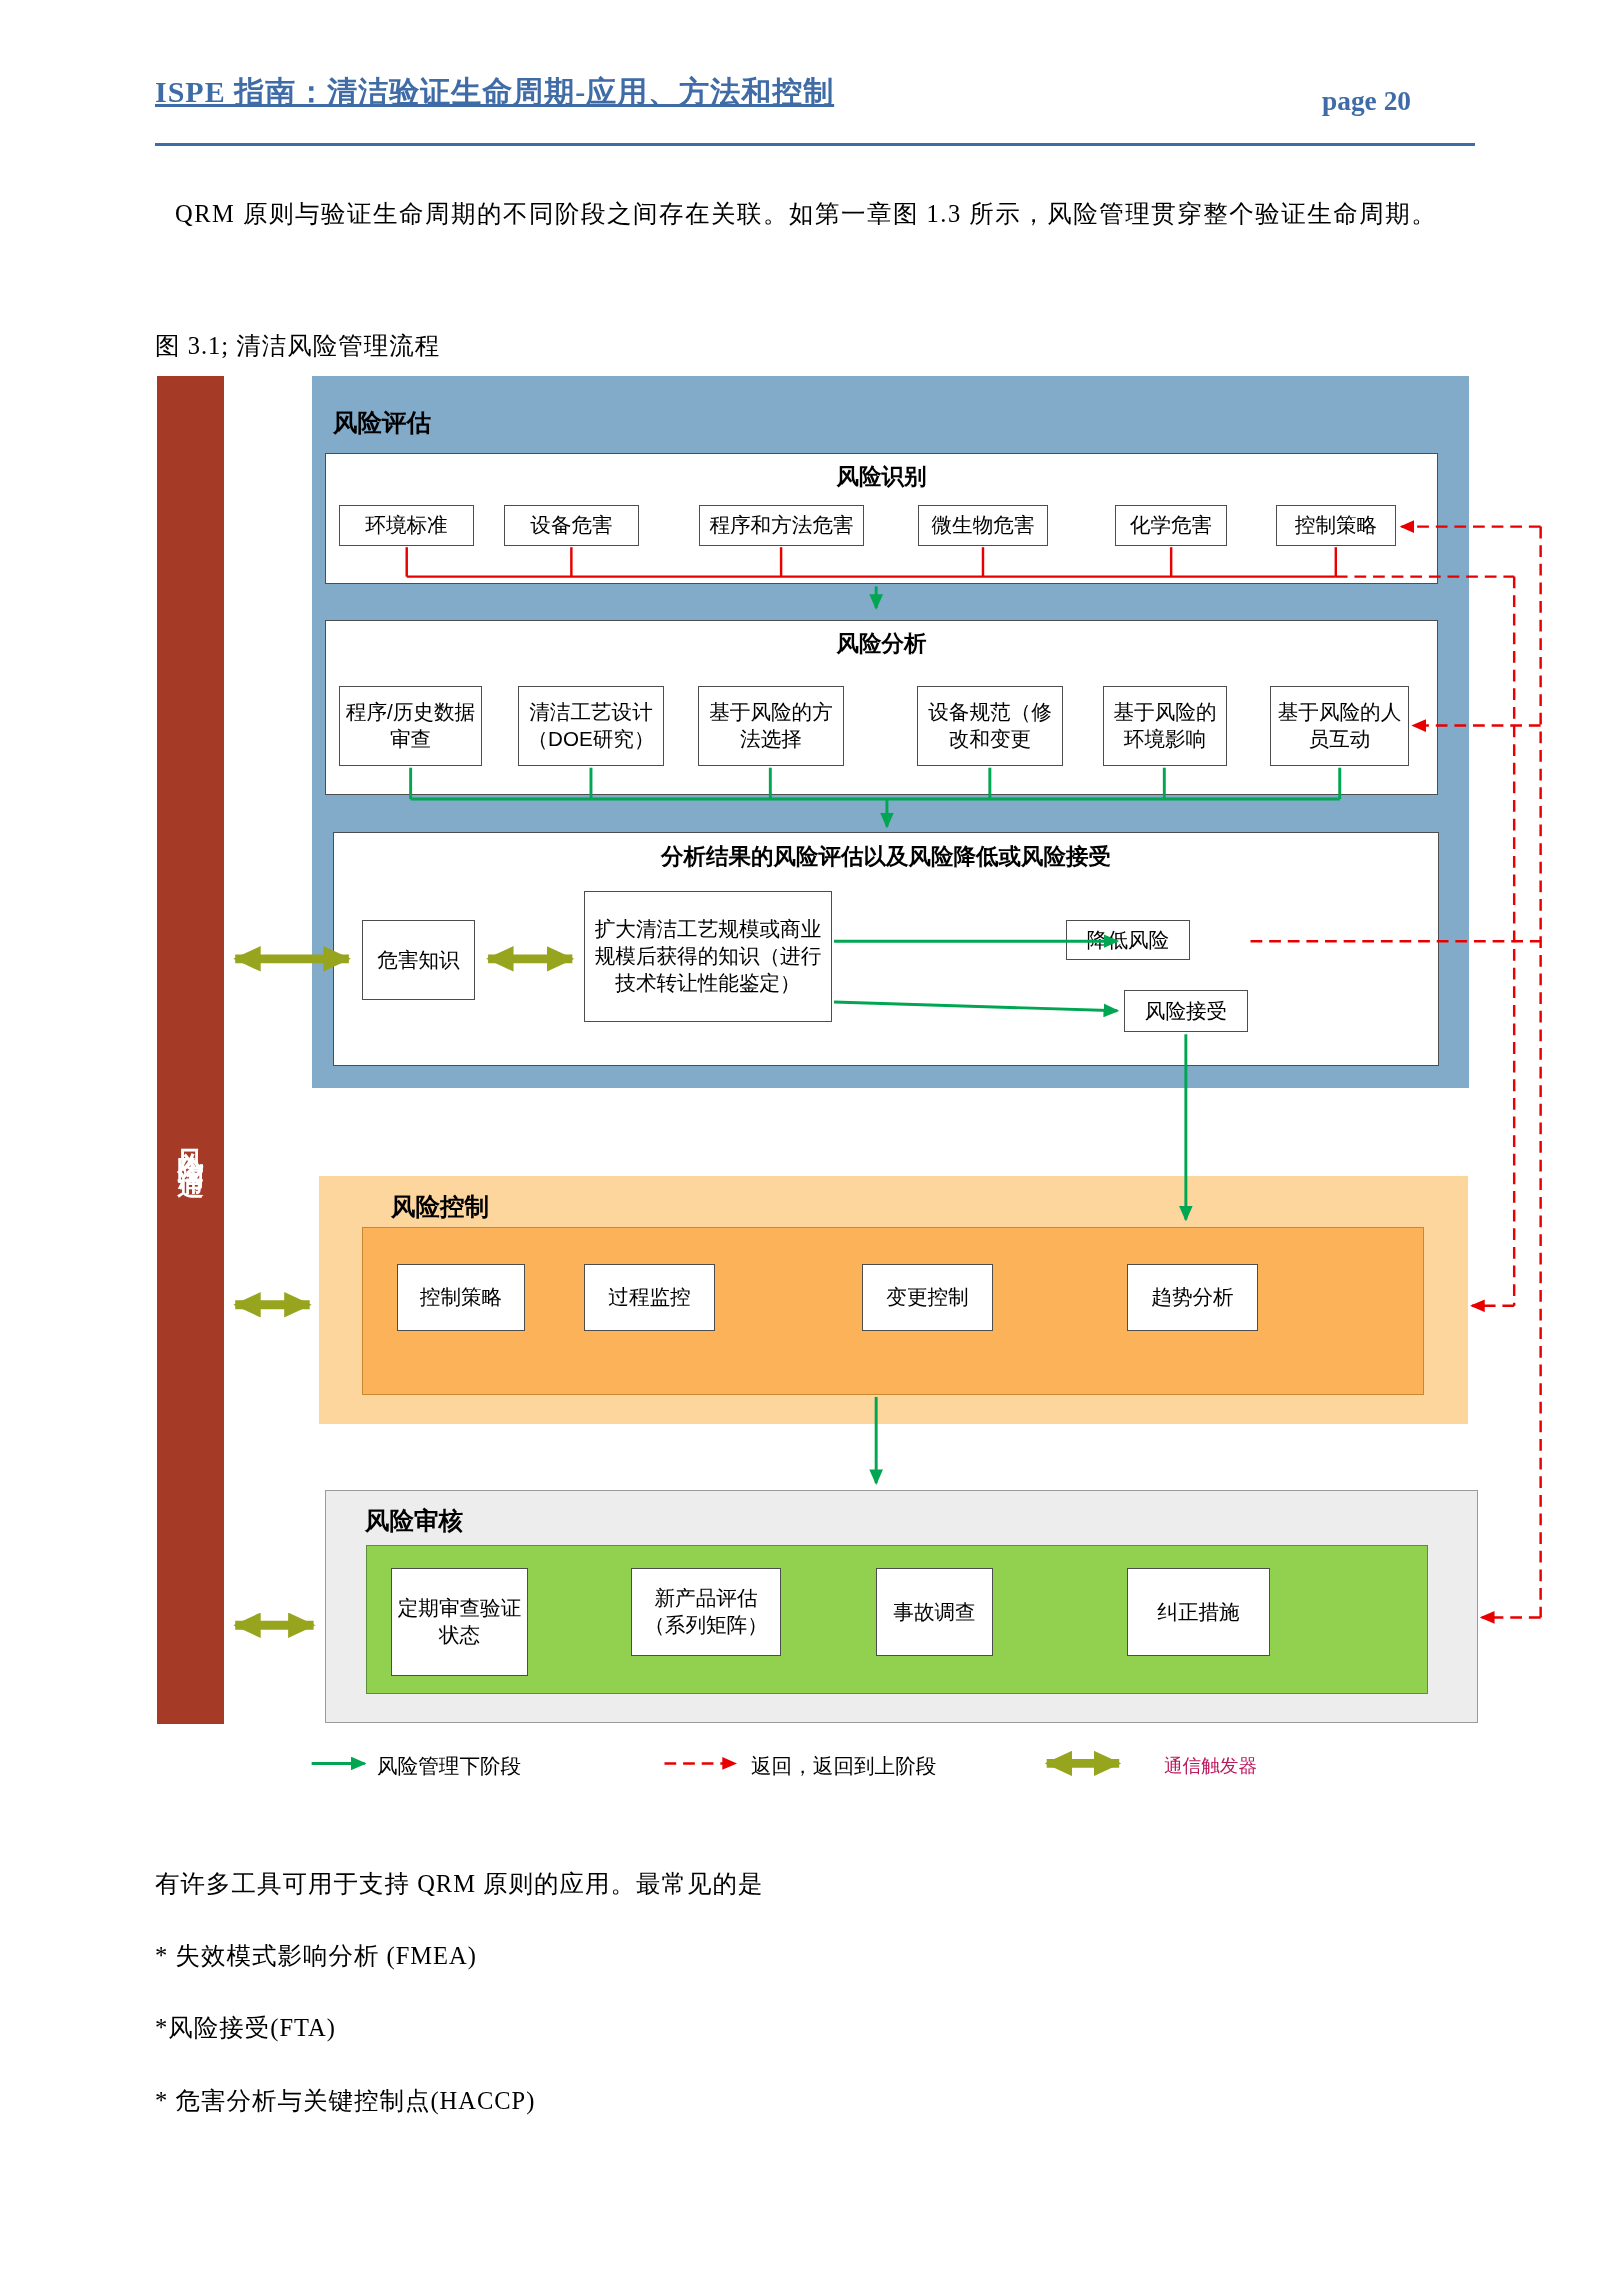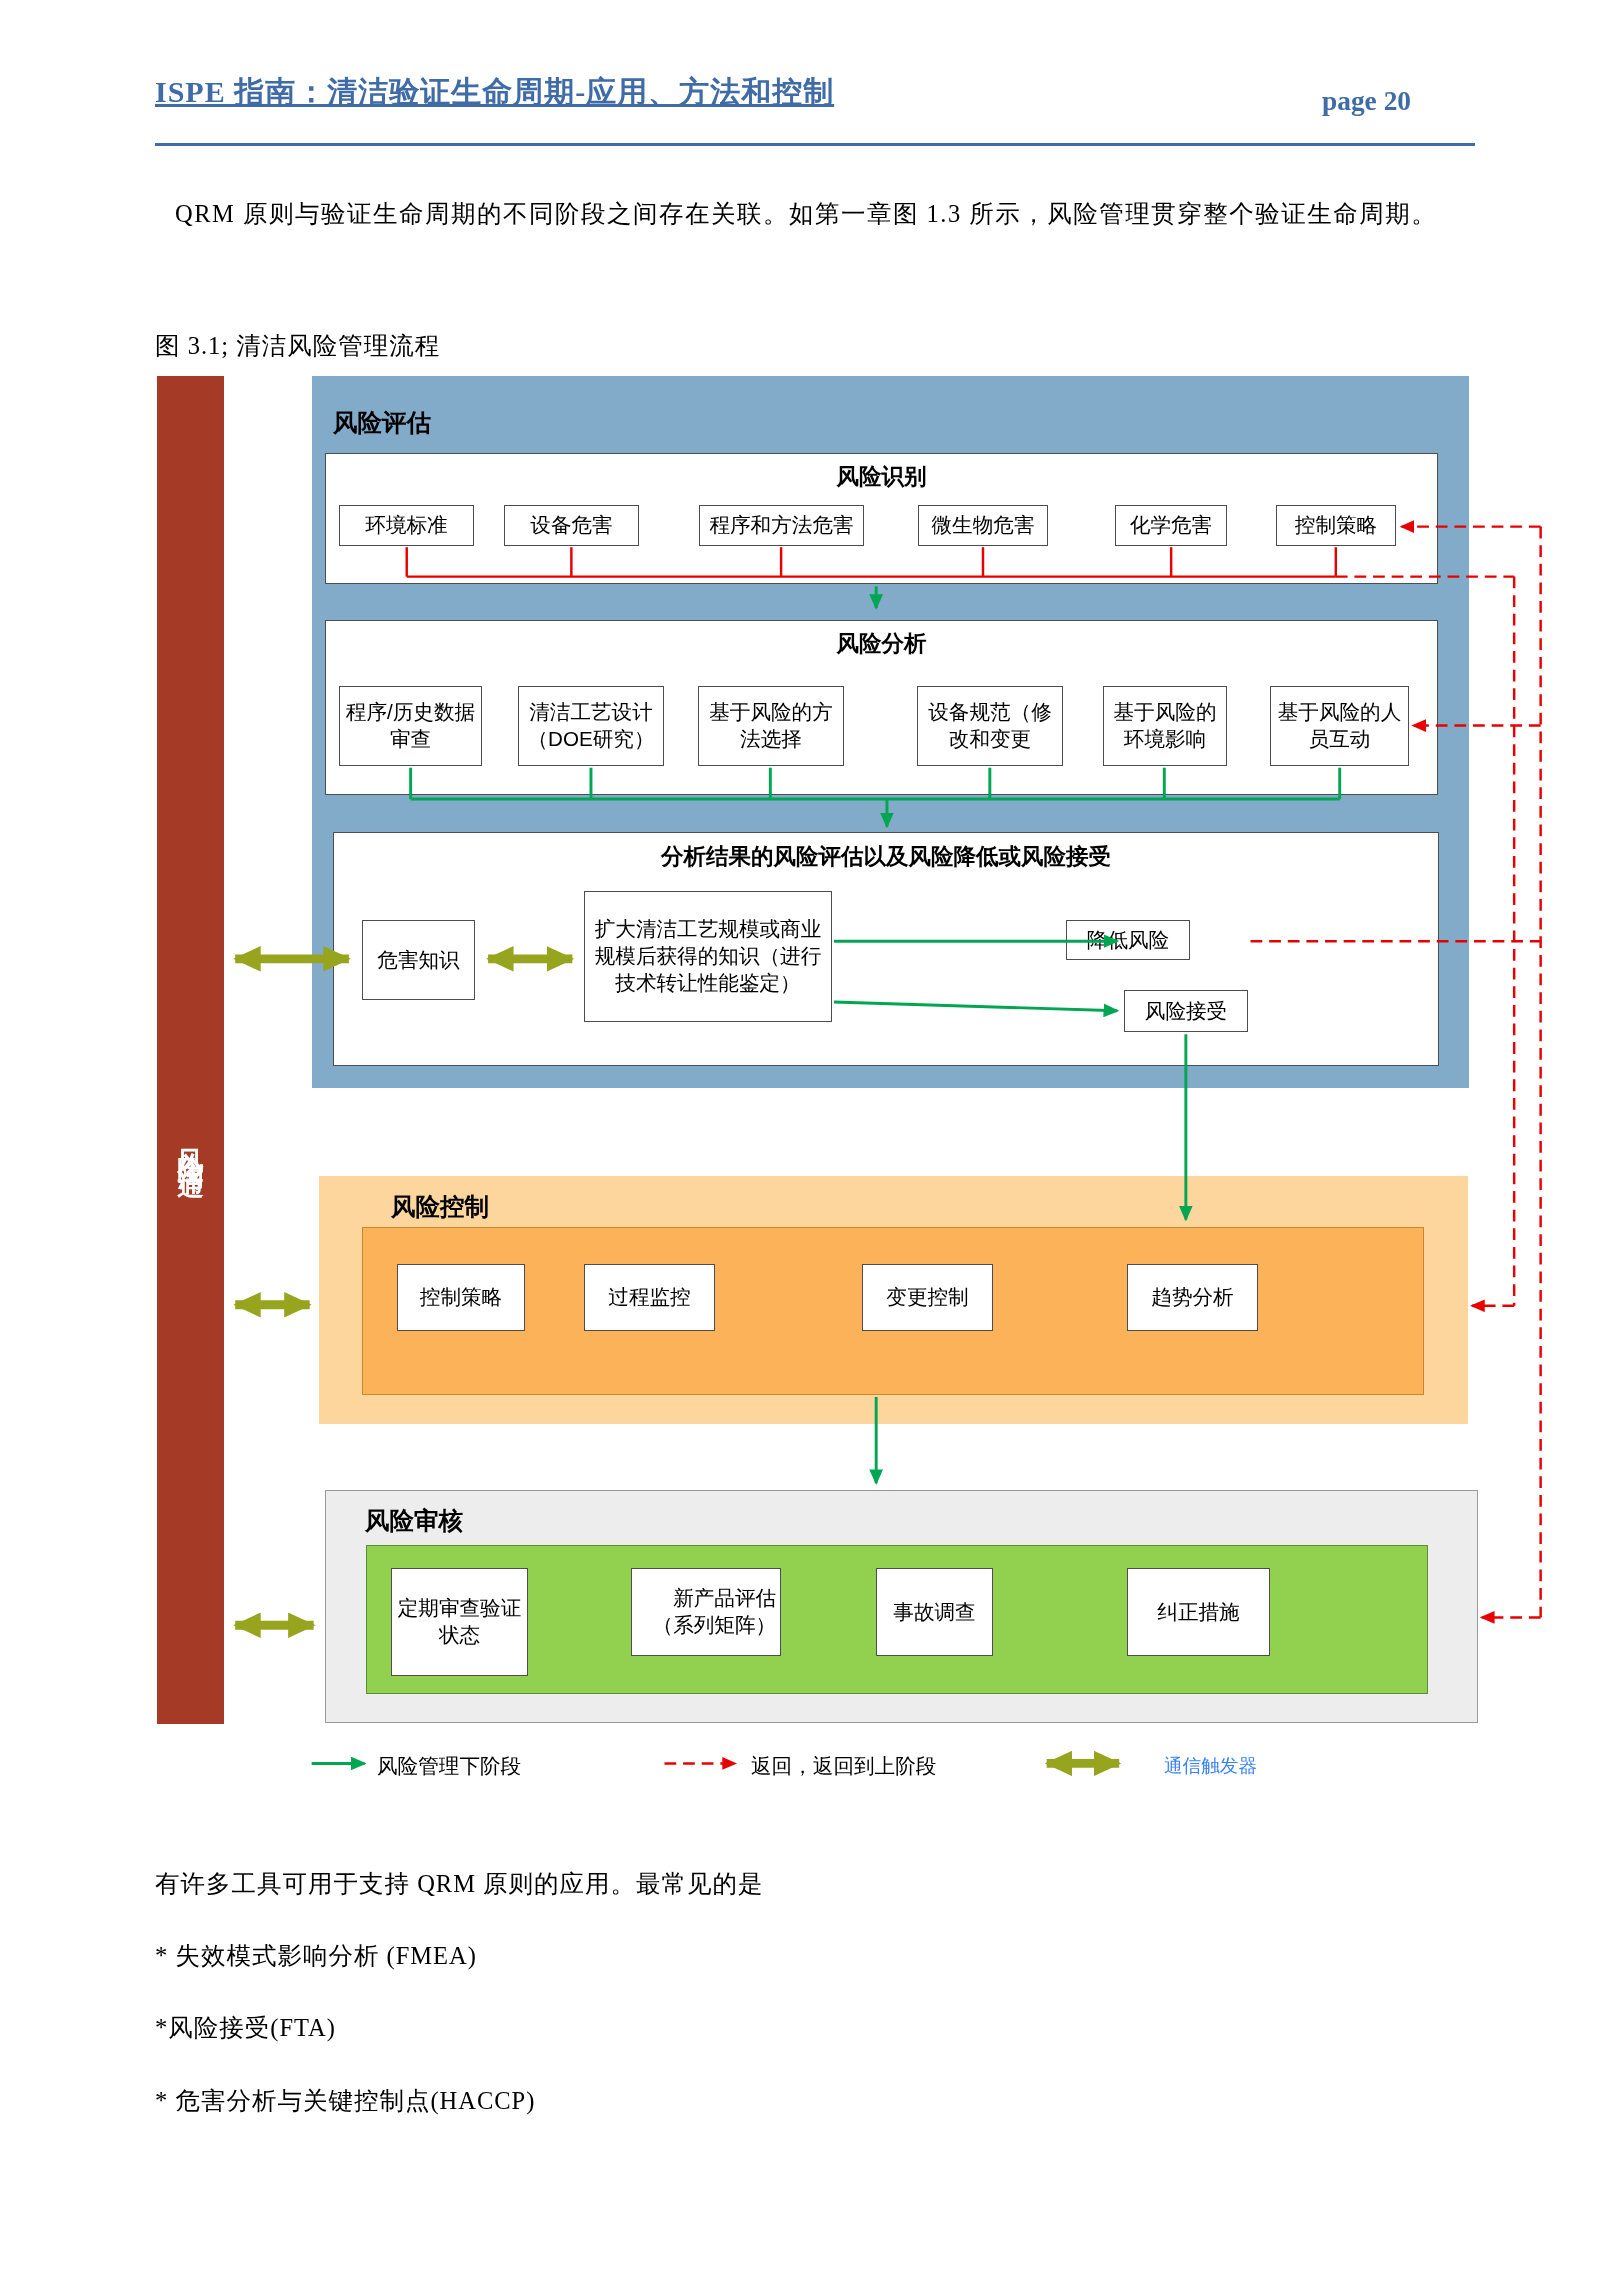--- a/index.html
+++ b/index.html
@@ -73,27 +73,27 @@
   <div class="abs panel" style="left:362px;top:1227px;width:1062px;height:168px;background:#fbb258;border:1px solid #c9882f;"></div>
   <div class="abs wbox" style="left:397px;top:1264px;width:128px;height:67px;">控制策略</div>
   <div class="abs wbox" style="left:584px;top:1264px;width:131px;height:67px;">过程监控</div>
   <div class="abs wbox" style="left:862px;top:1264px;width:131px;height:67px;">变更控制</div>
   <div class="abs wbox" style="left:1127px;top:1264px;width:131px;height:67px;">趋势分析</div>
 
   <div class="abs panel" style="left:325px;top:1490px;width:1153px;height:233px;background:#ededed;border:1px solid #9a9a9a;"></div>
   <div class="abs blk-label" style="left:365px;top:1504px;">风险审核</div>
   <div class="abs panel" style="left:366px;top:1545px;width:1062px;height:149px;background:#92d050;border:1px solid #5b8f3c;"></div>
   <div class="abs wbox" style="left:391px;top:1568px;width:137px;height:108px;">定期审查验证状态</div>
-  <div class="abs wbox" style="left:631px;top:1568px;width:150px;height:88px;text-align:right;">新产品评估（系列矩阵）</div>
+  <div class="abs wbox" style="left:631px;top:1568px;width:150px;height:88px;">新产品评估（系列矩阵）</div>
   <div class="abs wbox" style="left:876px;top:1568px;width:117px;height:88px;">事故调查</div>
   <div class="abs wbox" style="left:1127px;top:1568px;width:143px;height:88px;">纠正措施</div>
 
   <div class="abs legend-text" style="left:377px;top:1752px;">风险管理下阶段</div>
   <div class="abs legend-text" style="left:751px;top:1752px;">返回，返回到上阶段</div>
-  <div class="abs legend-text" style="left:1164px;top:1753px;color:#3b82f6;font-size:18.6px;">通信触发器</div>
+  <div class="abs legend-text" style="left:1164px;top:1753px;color:#be185d;font-size:18.6px;">通信触发器</div>
 
   <div class="abs tools" style="left:155px;top:1867px;">有许多工具可用于支持 QRM 原则的应用。最常见的是</div>
   <div class="abs tools" style="left:155px;top:1939px;">* 失效模式影响分析 (FMEA)</div>
   <div class="abs tools" style="left:155px;top:2011px;">*风险接受(FTA)</div>
   <div class="abs tools" style="left:155px;top:2084px;">* 危害分析与关键控制点(HACCP)</div>
 
   <svg style="position:absolute;left:0;top:0;width:1621px;height:2293px;pointer-events:none;" viewBox="0 0 1654 2339" xmlns="http://www.w3.org/2000/svg">
     <defs>
       <marker id="mG" markerUnits="userSpaceOnUse" markerWidth="16" markerHeight="14" refX="14" refY="7" orient="auto-start-reverse">
         <path d="M0,0 L16,7 L0,14 Z" fill="#00a651"></path>

